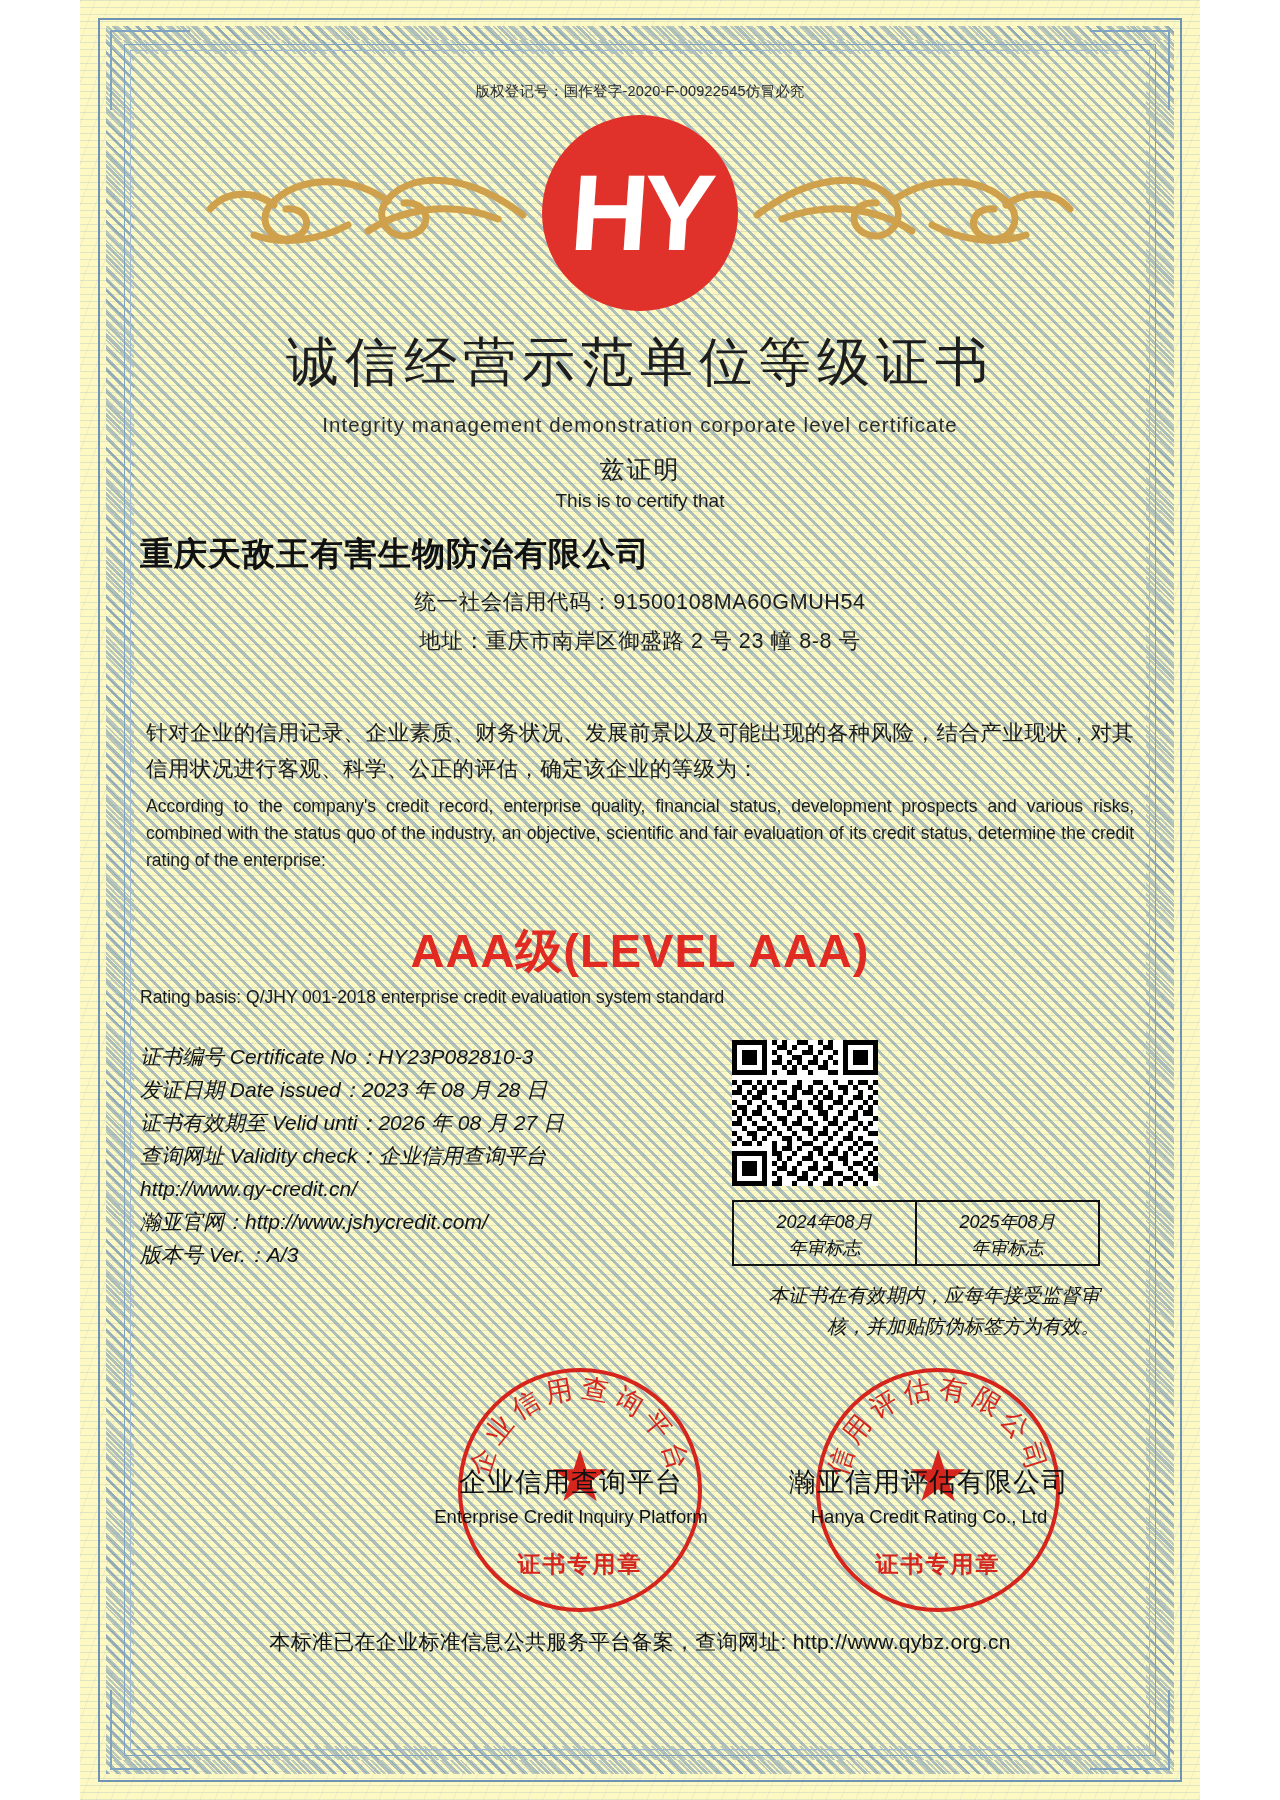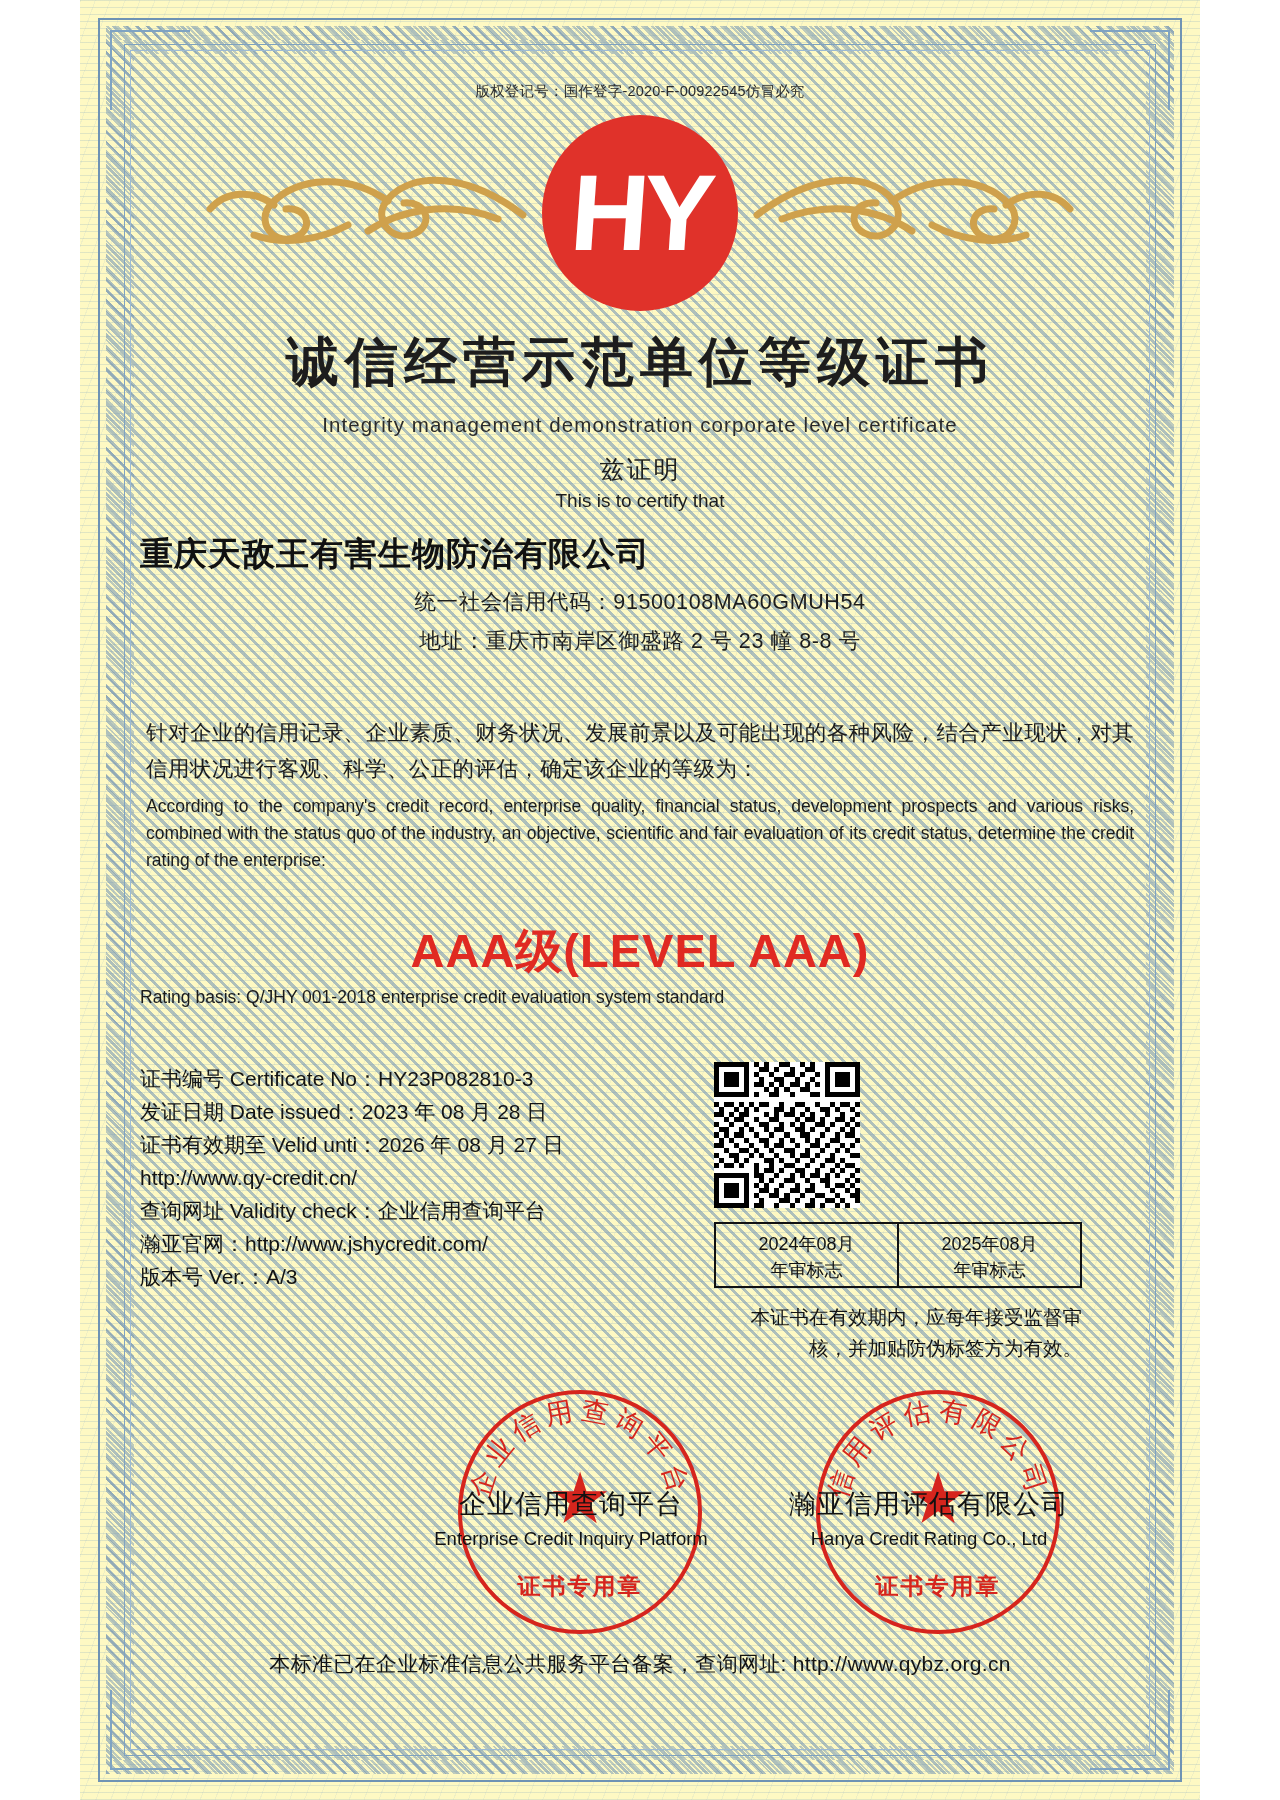--- a/index.html
+++ b/index.html
@@ -148,21 +148,21 @@
     line-height: 1;
     transform: skewX(-4deg);
   }
 
   
   .title-cn {
     text-align: center;
     font-size: 53px;
     letter-spacing: 6px;
     color: #1d1d1d;
-    font-weight: 700;
+    font-weight: 400;
     margin-top: 10px;
     font-family: "DejaVu Sans", "Liberation Sans", sans-serif;
   }
   .title-en {
     text-align: center;
     font-size: 20.5px;
     color: #2a2a2a;
     letter-spacing: 1.1px;
     margin-top: 14px;
   }
@@ -230,22 +230,23 @@
   .basis-en {
     text-align: left;
     font-size: 17.5px;
     color: #1b1b1b;
     margin-top: 4px;
   }
 
   
   .details-row {
     display: flex;
-    margin-top: 54px;
-    gap: 14px;
+    margin-top: 32px;
+    gap: 32px;
+    font-style: italic;
   }
   .details-left {
     width: 560px;
     font-size: 21px;
     color: #131313;
     line-height: 33px;
   }
   .details-left .line { white-space: nowrap; }
 
   .details-right {
@@ -424,22 +425,22 @@
 
     <div class="level" style="color: rgb(224, 42, 34);">AAA级(LEVEL AAA)</div>
     <div class="basis-en">Rating basis: Q/JHY 001-2018 enterprise credit evaluation system standard</div>
 
     <div class="details-row">
 
       <div class="details-left">
         <div class="line">证书编号 Certificate No：HY23P082810-3</div>
         <div class="line">发证日期 Date issued：2023 年 08 月 28 日</div>
         <div class="line">证书有效期至 Velid unti：2026 年 08 月 27 日</div>
+        <div class="line">查询网址 Validity check：企业信用查询平台</div>
         <div class="line">http://www.qy-credit.cn/</div>
-        <div class="line">查询网址 Validity check：企业信用查询平台</div>
         <div class="line">瀚亚官网：http://www.jshycredit.com/</div>
         <div class="line">版本号 Ver.：A/3</div>
       </div>
 
       <div class="details-right">
         <div class="qr-row">
           <div class="qr">
             <svg viewBox="0 0 29 29" width="146" height="146" shape-rendering="crispEdges" aria-hidden="true">
               <rect width="29" height="29" fill="#ffffff"></rect>
               <g fill="#000000">

